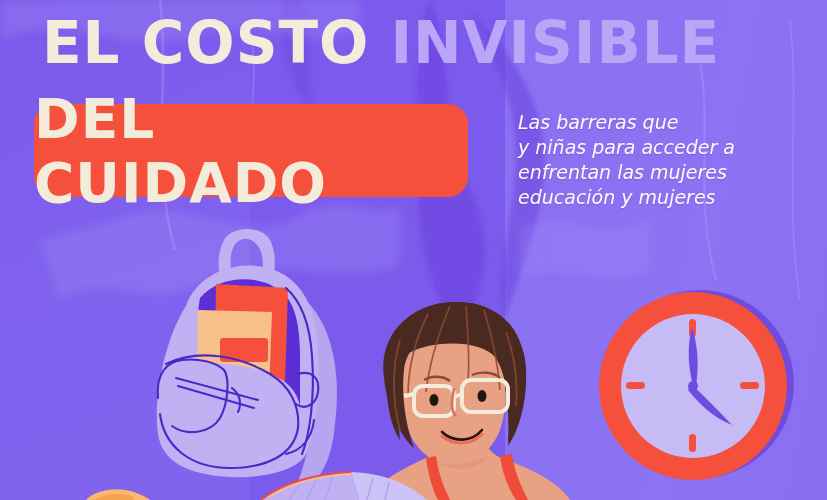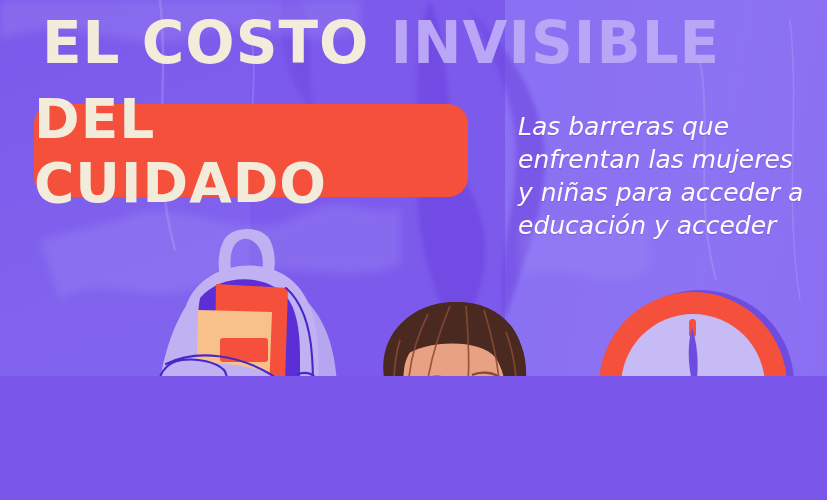--- a/index.html
+++ b/index.html
@@ -2,21 +2,21 @@
 <html><head>
 <meta charset="utf-8">
 <style>
   html,body{margin:0;padding:0;}
   body{
     width:827px;height:500px;overflow:hidden;
     font-family:"Liberation Sans", sans-serif;
     background:#7a57ea;
   }
   #poster{
-    position:relative;width:827px;height:376px;overflow:hidden;
+    position:relative;width:827px;height:500px;overflow:hidden;
     background:#404040;
   }
 
   
   .bg-base{position:absolute;inset:0;background:#7c5aec;}
   .bg-right{position:absolute;left:505px;top:0;width:322px;height:500px;
     background:linear-gradient(100deg,#8a70f2 0%,#8c73f3 60%,#8a6ef2 100%);}
   .bg-wash-a{position:absolute;left:0;top:0;width:250px;height:500px;
     background:linear-gradient(160deg,#7b58ea 0%,#8164ee 55%,#8066ee 100%);opacity:.85;}
 
@@ -37,21 +37,21 @@
   .badge-text{
     position:absolute;left:0;top:0;width:434px;height:93px;
     display:flex;align-items:center;justify-content:center;
     color:#f4ecda;font-size:55px;font-weight:800;letter-spacing:1px;
     font-family:"DejaVu Sans","Liberation Sans",sans-serif;
   }
 
   .subtitle{
     position:absolute;left:518px;top:110px;width:300px;
     color:#fdfcfb;font-style:italic;font-weight:500;
-    font-size:25px;line-height:1.32;
+    font-size:19px;line-height:1.32;
     font-family:"DejaVu Sans","Liberation Sans",sans-serif;
     text-shadow:0 1px 1px rgba(70,40,160,.25);
   }
   .subtitle span{display:block;white-space:nowrap;}
 
   
   .art{position:absolute;}
   .backpack{left:120px;top:228px;width:250px;height:272px;}
   .clock{left:588px;top:278px;width:215px;height:215px;}
   .woman{left:330px;top:296px;width:250px;height:204px;}
@@ -98,23 +98,23 @@
     <span class="h-cream">EL COSTO </span>
     <span class="h-lav">INVISIBLE</span>
   </div>
 
   <div class="badge">
     <div class="badge-text">DEL CUIDADO</div>
   </div>
 
   <div class="subtitle">
     <span>Las barreras que</span>
+    <span>y niñas para acceder a</span>
     <span>enfrentan las mujeres</span>
-    <span>y niñas para acceder a</span>
-    <span>educación y acceder</span>
+    <span>educación y mujeres</span>
   </div>
 
   <svg class="art backpack" viewBox="0 0 250 272">
 
     <path d="M168 60 C210 80 224 140 214 205 C208 248 190 262 176 258 C194 220 198 150 180 105 C172 84 166 70 168 60Z" fill="#b6a6ef"></path>
 
     <path d="M104 12 C112 -2 142 -3 150 12 C156 24 156 40 152 52 L140 52 C144 40 144 26 138 18 C130 8 120 9 114 18 C109 27 110 40 113 52 L101 52 C97 38 98 24 104 12Z" fill="#c0b2f2"></path>
 
     <path d="M66 78 C78 44 118 32 148 40 C182 49 196 80 198 120 C200 162 196 204 186 226 C176 246 130 252 98 248 C64 244 42 232 38 206 C33 172 44 112 66 78Z" fill="#c0b2f2"></path>
 

